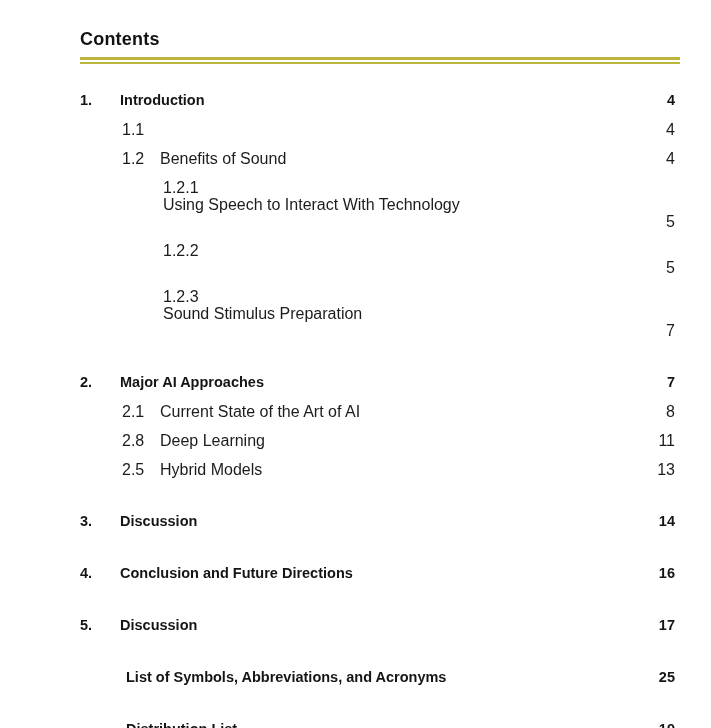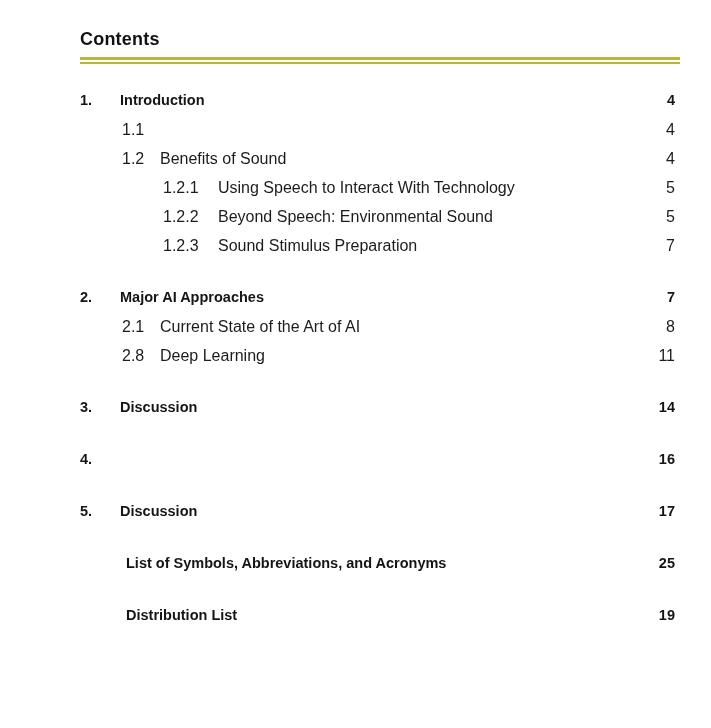--- a/index.html
+++ b/index.html
@@ -54,21 +54,21 @@
   }
   .row:first-child {
     margin-top: 0;
   }
   .num {
     flex: 0 0 auto;
   }
   .lvl1 .num { width: 40px; }
   .lvl2 { padding-left: 42px; }
   .lvl2 .num { width: 38px; }
-  .lvl3 { padding-left: 83px; }
+  .lvl3 { padding-left: 83px; flex-direction: column; }
   .lvl3 .num { width: 55px; }
   .lvl0 { padding-left: 0; margin-left: 46px; }
   .label {
     flex: 0 1 auto;
     overflow: hidden;
   }
   .page-num {
     margin-left: auto;
     padding-left: 8px;
     text-align: right;
@@ -95,21 +95,20 @@
     <span class="label">Benefits of Sound</span>
     <span class="page-num">4</span>
   </div>
       <div class="row lvl3">
     <span class="num">1.2.1</span>
     <span class="label">Using Speech to Interact With Technology</span>
     <span class="page-num">5</span>
   </div>
       <div class="row lvl3">
     <span class="num">1.2.2</span>
-    <span class="label">Beyond Speech: Environmental Sound</span>
     <span class="page-num">5</span>
   </div>
       <div class="row lvl3">
     <span class="num">1.2.3</span>
     <span class="label">Sound Stimulus Preparation</span>
     <span class="page-num">7</span>
   </div>
       <div class="row lvl1 sec">
     <span class="num">2.</span>
     <span class="label">Major AI Approaches</span>
@@ -118,27 +117,33 @@
       <div class="row lvl2">
     <span class="num">2.1</span>
     <span class="label">Current State of the Art of AI</span>
     <span class="page-num">8</span>
   </div>
       <div class="row lvl2">
     <span class="num">2.8</span>
     <span class="label">Deep Learning</span>
     <span class="page-num">11</span>
   </div>
+      <div class="row lvl2">
+    <span class="num">2.5</span>
+    <span class="label">Hybrid Models</span>
+    <span class="page-num">13</span>
+  </div>
       <div class="row lvl1 sec">
     <span class="num">3.</span>
     <span class="label">Discussion</span>
     <span class="page-num">14</span>
   </div>
       <div class="row lvl1 sec">
     <span class="num">4.</span>
+    <span class="label">Conclusion and Future Directions</span>
     <span class="page-num">16</span>
   </div>
       <div class="row lvl1 sec">
     <span class="num">5.</span>
     <span class="label">Discussion</span>
     <span class="page-num">17</span>
   </div>
       <div class="row lvl0 sec">
 
     <span class="label">List of Symbols, Abbreviations, and Acronyms</span>

